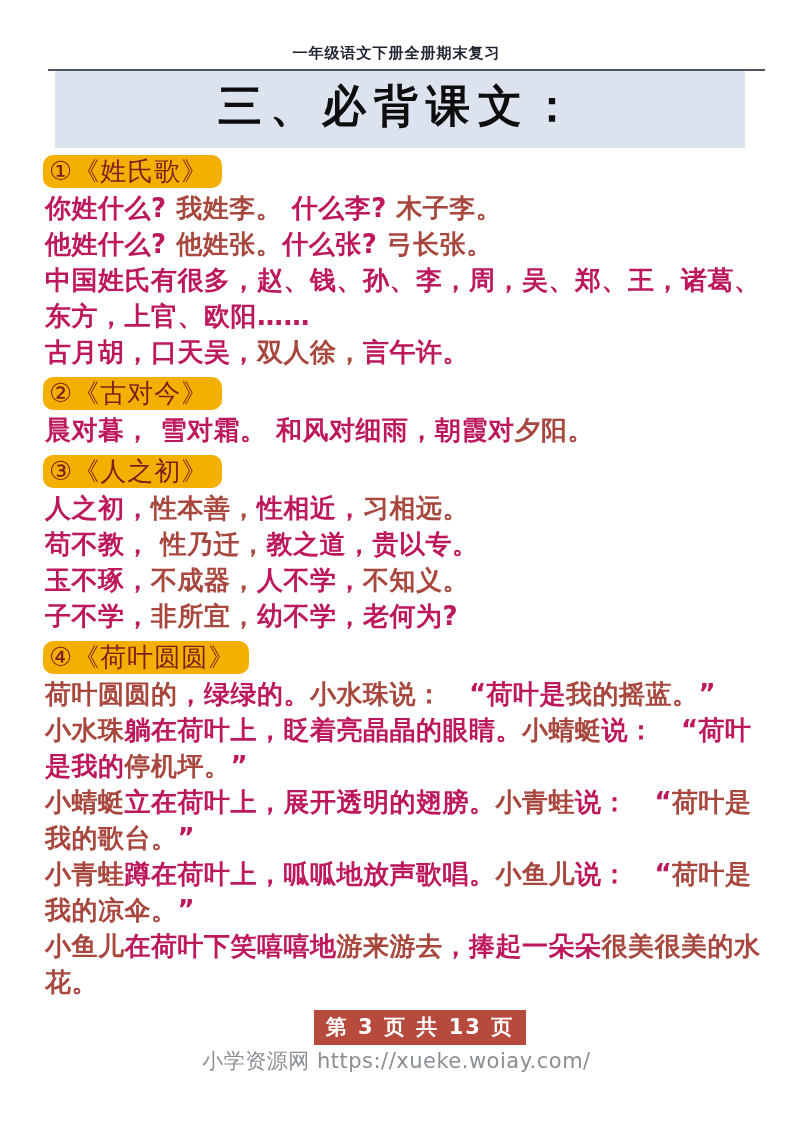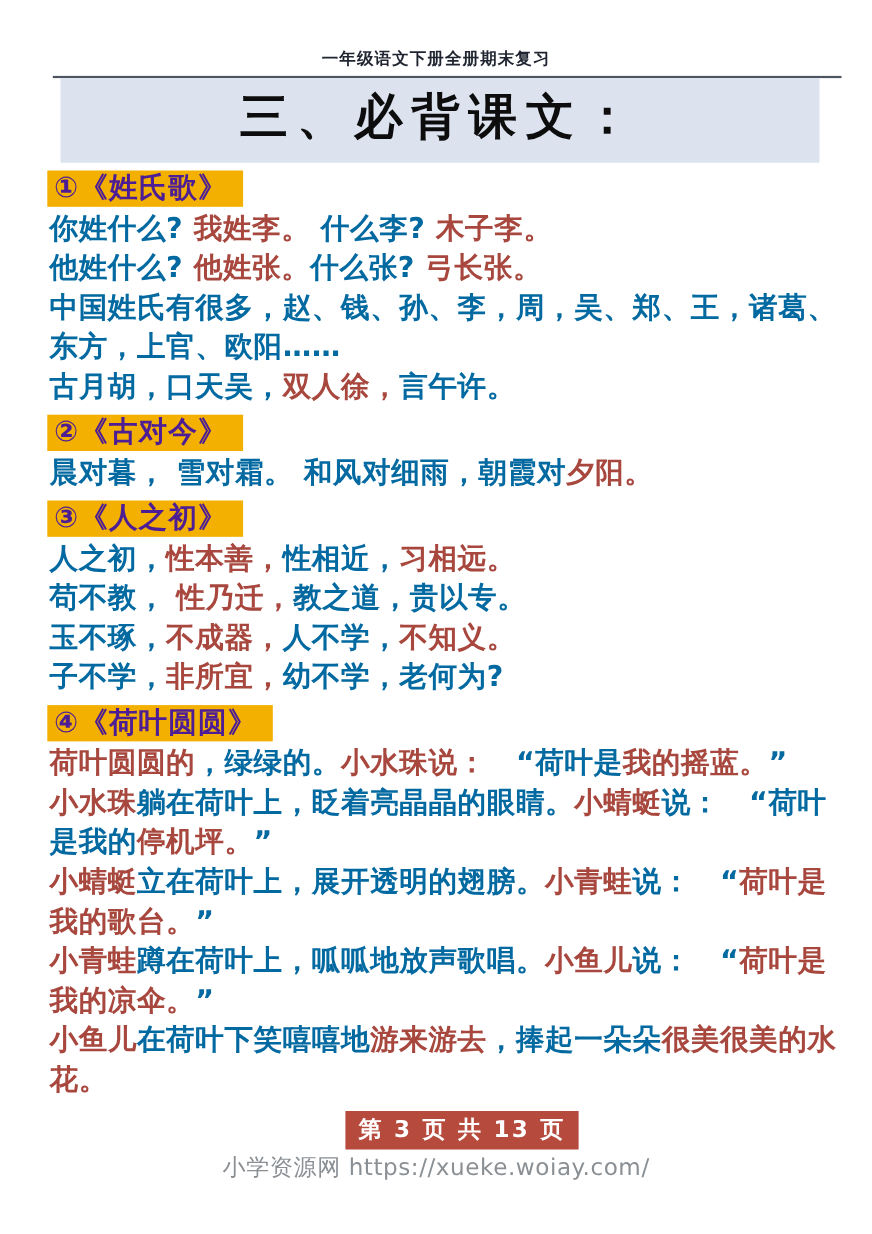--- a/index.html
+++ b/index.html
@@ -34,36 +34,37 @@
     font-size:44px;
     font-weight:bold;
     color:#0d0d0d;
     letter-spacing:8px;
   }
   .sections { margin-top:2px; }
   .heading-row { margin:7px 0 2px 43px; line-height:1; }
   .section-heading {
     display:inline-block;
     background:var(--highlight,#f3b000);
-    color:#4c1d95;
+    color:#7f1d1d;
     font-size:26px;
-    font-weight:bold;
+    font-weight:normal;
     padding:3px 14px 4px 6px;
     letter-spacing:1px;
+    border-radius:10px;
   }
   .paragraph {
     margin:0 30px 0 45px;
     font-size:26px;
     font-weight:bold;
     line-height:36px;
     color:#141414;
     letter-spacing:0.5px;
   }
   .paragraph .red { color:var(--red,#a8473e); }
-  .paragraph .blk { color:#0369a1; }
+  .paragraph .blk { color:#be185d; }
   .footer { margin-top:10px; text-align:center; }
   .page-badge {
     display:inline-block;
     background:var(--badge-bg,#b54a3d);
     color:#ffffff;
     font-size:21px;
     font-weight:bold;
     padding:3px 12px 4px 12px;
     letter-spacing:2px;
     margin-left:47px;

